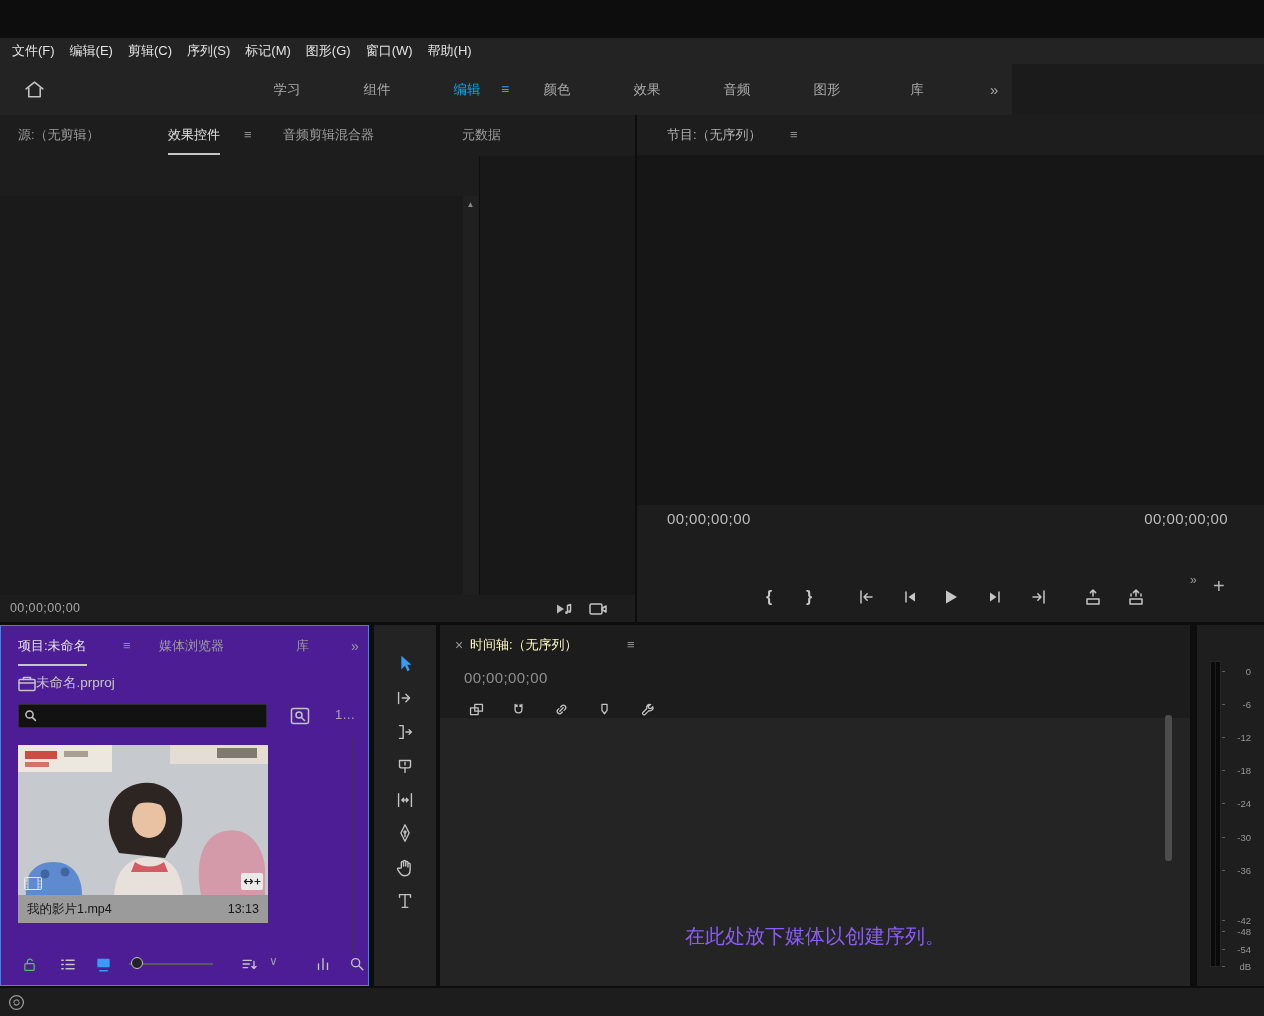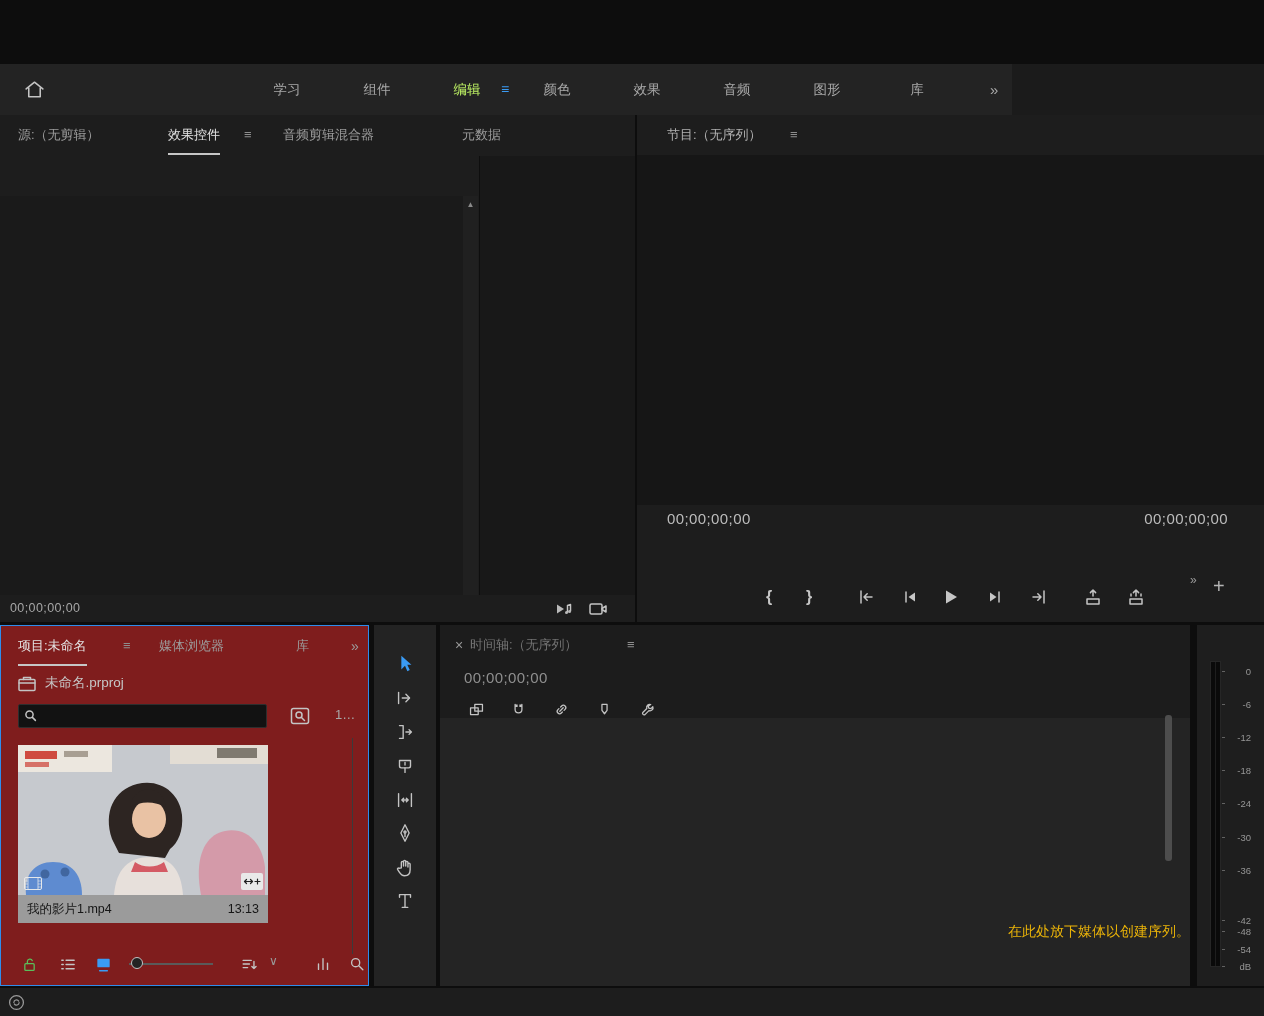--- a/index.html
+++ b/index.html
@@ -26,21 +26,21 @@
 
 .menubar{position:absolute;left:0;top:38px;width:1264px;height:26px;background:#232323;display:flex;align-items:center;padding-left:12px;font-size:13px;color:#e2e2e2}
 .menu-item{margin-right:15px;cursor:default;white-space:nowrap}
 
 
 .wsbar{position:absolute;left:0;top:64px;width:1092px;height:51px;background:#232323}
 .ws-right{position:absolute;left:1012px;top:0;width:252px;height:51px;background:#1b1b1b}
 .home-btn{position:absolute;left:22px;top:13px;width:25px;height:25px}
 .ws-tabs{position:absolute;left:242px;top:0;height:51px;display:flex}
 .ws-tab{width:90px;text-align:center;line-height:51px;font-size:13.5px;color:#a9a9a9;white-space:nowrap}
-.ws-tab.active{color:#bef264}
+.ws-tab.active{color:#0ea5e9}
 .ws-menu{position:absolute;left:501px;top:0;line-height:51px;font-size:14px;color:#3a9bf4}
 .ws-overflow{position:absolute;left:990px;top:0;line-height:51px;font-size:15px;color:#a9a9a9}
 
 
 .panel{position:absolute;background:#1d1d1d}
 .ptab{position:absolute;top:0;height:40px;line-height:40px;font-size:13px;color:#9c9c9c;white-space:nowrap}
 .ptab.on{color:#e4e4e4;border-bottom:2px solid #c6c6c6}
 .pmenu{position:absolute;top:0;height:40px;line-height:40px;font-size:13px;color:#8e8e8e}
 .tc{letter-spacing:.4px}
 
@@ -57,22 +57,22 @@
 
 
 .video-area{position:absolute;left:0;top:40px;width:627px;height:350px;background:#161616}
 .pm-tc{position:absolute;top:395px;font-size:15px;color:#bcbcbc}
 .tbtn{position:absolute;top:468px;width:34px;height:28px;display:flex;align-items:center;justify-content:center}
 .brace{font-size:16px;color:#c6c6c6;font-weight:bold}
 .t-overflow{position:absolute;left:553px;top:458px;font-size:12px;color:#9a9a9a}
 .t-plus{position:absolute;left:576px;top:460px;font-size:20px;color:#b4b4b4}
 
 
-.proj{border:1px solid #2f8ceb;background:#7f1d1d}
-.proj-row{position:absolute;left:17px;top:44px;height:26px;display:flex;align-items:center;gap:9px;font-size:13.5px;color:#c6c6c6}
+.proj{border:1px solid #2f8ceb;background:#4c1d95}
+.proj-row{position:absolute;left:17px;top:44px;height:26px;display:flex;align-items:center;font-size:13.5px;color:#c6c6c6}
 .search-wrap{position:absolute;left:17px;top:78px;width:249px;height:24px}
 .search-input{width:249px;height:24px;background:#121212;border:1px solid #2e2e2e;border-radius:2px;color:#bbb;padding:0 6px 0 26px;font-size:12px;outline:none}
 .search-mag{position:absolute;left:6px;top:5px}
 .find-btn{position:absolute;left:286px;top:78px;width:26px;height:24px;display:flex;align-items:center;justify-content:center}
 .count-label{position:absolute;left:334px;top:81px;font-size:13px;color:#a8a8a8}
 .vline{position:absolute;left:351px;top:112px;width:1px;height:216px;background:#3a3a3a}
 .clip-cell{position:absolute;left:17px;top:119px;width:250px;height:178px;background:#9b9b9b}
 .thumb{position:relative;width:250px;height:150px;overflow:hidden}
 .film-ov{position:absolute;left:6px;bottom:5px;opacity:.95}
 .badge-ov{position:absolute;right:5px;bottom:5px}
@@ -86,40 +86,50 @@
 
 .tools{background:#232323}
 .tool{position:absolute;left:16px;width:30px;height:30px;display:flex;align-items:center;justify-content:center}
 
 
 .tl{background:#1c1c1c}
 .tl-close{position:absolute;left:15px;top:0;height:40px;line-height:40px;font-size:14px;color:#9a9a9a}
 .tl-tc{position:absolute;left:24px;top:44px;font-size:15px;color:#8f8f8f}
 .tlbtn{position:absolute;top:72px;width:26px;height:24px;display:flex;align-items:center;justify-content:center}
 .dropzone{position:absolute;left:0;top:93px;width:750px;height:268px;background:#242424}
-.drop-msg{position:absolute;left:0;top:205px;width:100%;text-align:right;font-size:14px;color:#eab308}
+.drop-msg{position:absolute;left:0;top:205px;width:100%;text-align:center;font-size:20px;color:#8b5cf6}
 .tl-scroll{position:absolute;left:725px;top:90px;width:7px;height:146px;background:#4d4d4d;border-radius:3px}
 
 
 .meters{background:#1e1e1e}
 .lanes{position:absolute;left:13px;top:36px;width:11px;height:306px;background:#0a0a0a;border:1px solid #262626}
 .lanes::after{content:"";position:absolute;left:4px;top:0;width:1px;height:100%;background:#1e1e1e}
 .mlabel{position:absolute;left:28px;width:26px;text-align:right;font-size:9.5px;color:#969696}
 .mlabel::before{content:"";position:absolute;left:-3px;top:5px;width:3px;height:1px;background:#626262}
 
 
 .statusbar{position:absolute;left:0;top:988px;width:1264px;height:28px;background:#1d1d1d}
 .sync-ic{position:absolute;left:8px;top:6px}
 </style>
 </head>
 <body>
 
 <div id="app">
 
 
+  <div class="menubar">
+    <span class="menu-item">文件(F)</span>
+    <span class="menu-item">编辑(E)</span>
+    <span class="menu-item">剪辑(C)</span>
+    <span class="menu-item">序列(S)</span>
+    <span class="menu-item">标记(M)</span>
+    <span class="menu-item">图形(G)</span>
+    <span class="menu-item">窗口(W)</span>
+    <span class="menu-item">帮助(H)</span>
+  </div>
 
   <div class="wsbar">
     <div class="ws-right"></div>
     <div class="home-btn">
       <svg width="25" height="25" viewBox="0 0 24 24">
           <path class="st" d="M4 11.5 12 5l8 6.5"></path>
           <path class="st" d="M6.5 10.5V19h11v-8.5"></path>
         </svg>
     </div>
     <div class="ws-tabs">
@@ -385,21 +395,21 @@
     </div>
     <div class="tool" style="top:261px">
       <svg width="22" height="22" viewBox="0 0 24 24">
           <path class="st" d="M6 5h12M6 5v3m12-3v3M12 5v14m-3 0h6"></path>
         </svg>
     </div>
   </div>
 
   <div class="panel tl" style="left:440px;top:625px;width:750px;height:361px">
     <span class="tl-close">×</span>
-    <span class="ptab" style="left:30px;color:#737373">时间轴:（无序列）</span>
+    <span class="ptab" style="left:30px;color:#fef9c3">时间轴:（无序列）</span>
     <span class="pmenu" style="left:187px">≡</span>
     <span class="tl-tc tc">00;00;00;00</span>
 
     <div class="tlbtn" style="left:23px">
       <svg width="17" height="17" viewBox="0 0 20 20">
           <rect class="st" x="3" y="8" width="9" height="8"></rect>
           <rect class="st" x="8" y="4" width="9" height="8"></rect>
         </svg>
     </div>
     <div class="tlbtn" style="left:65px">

